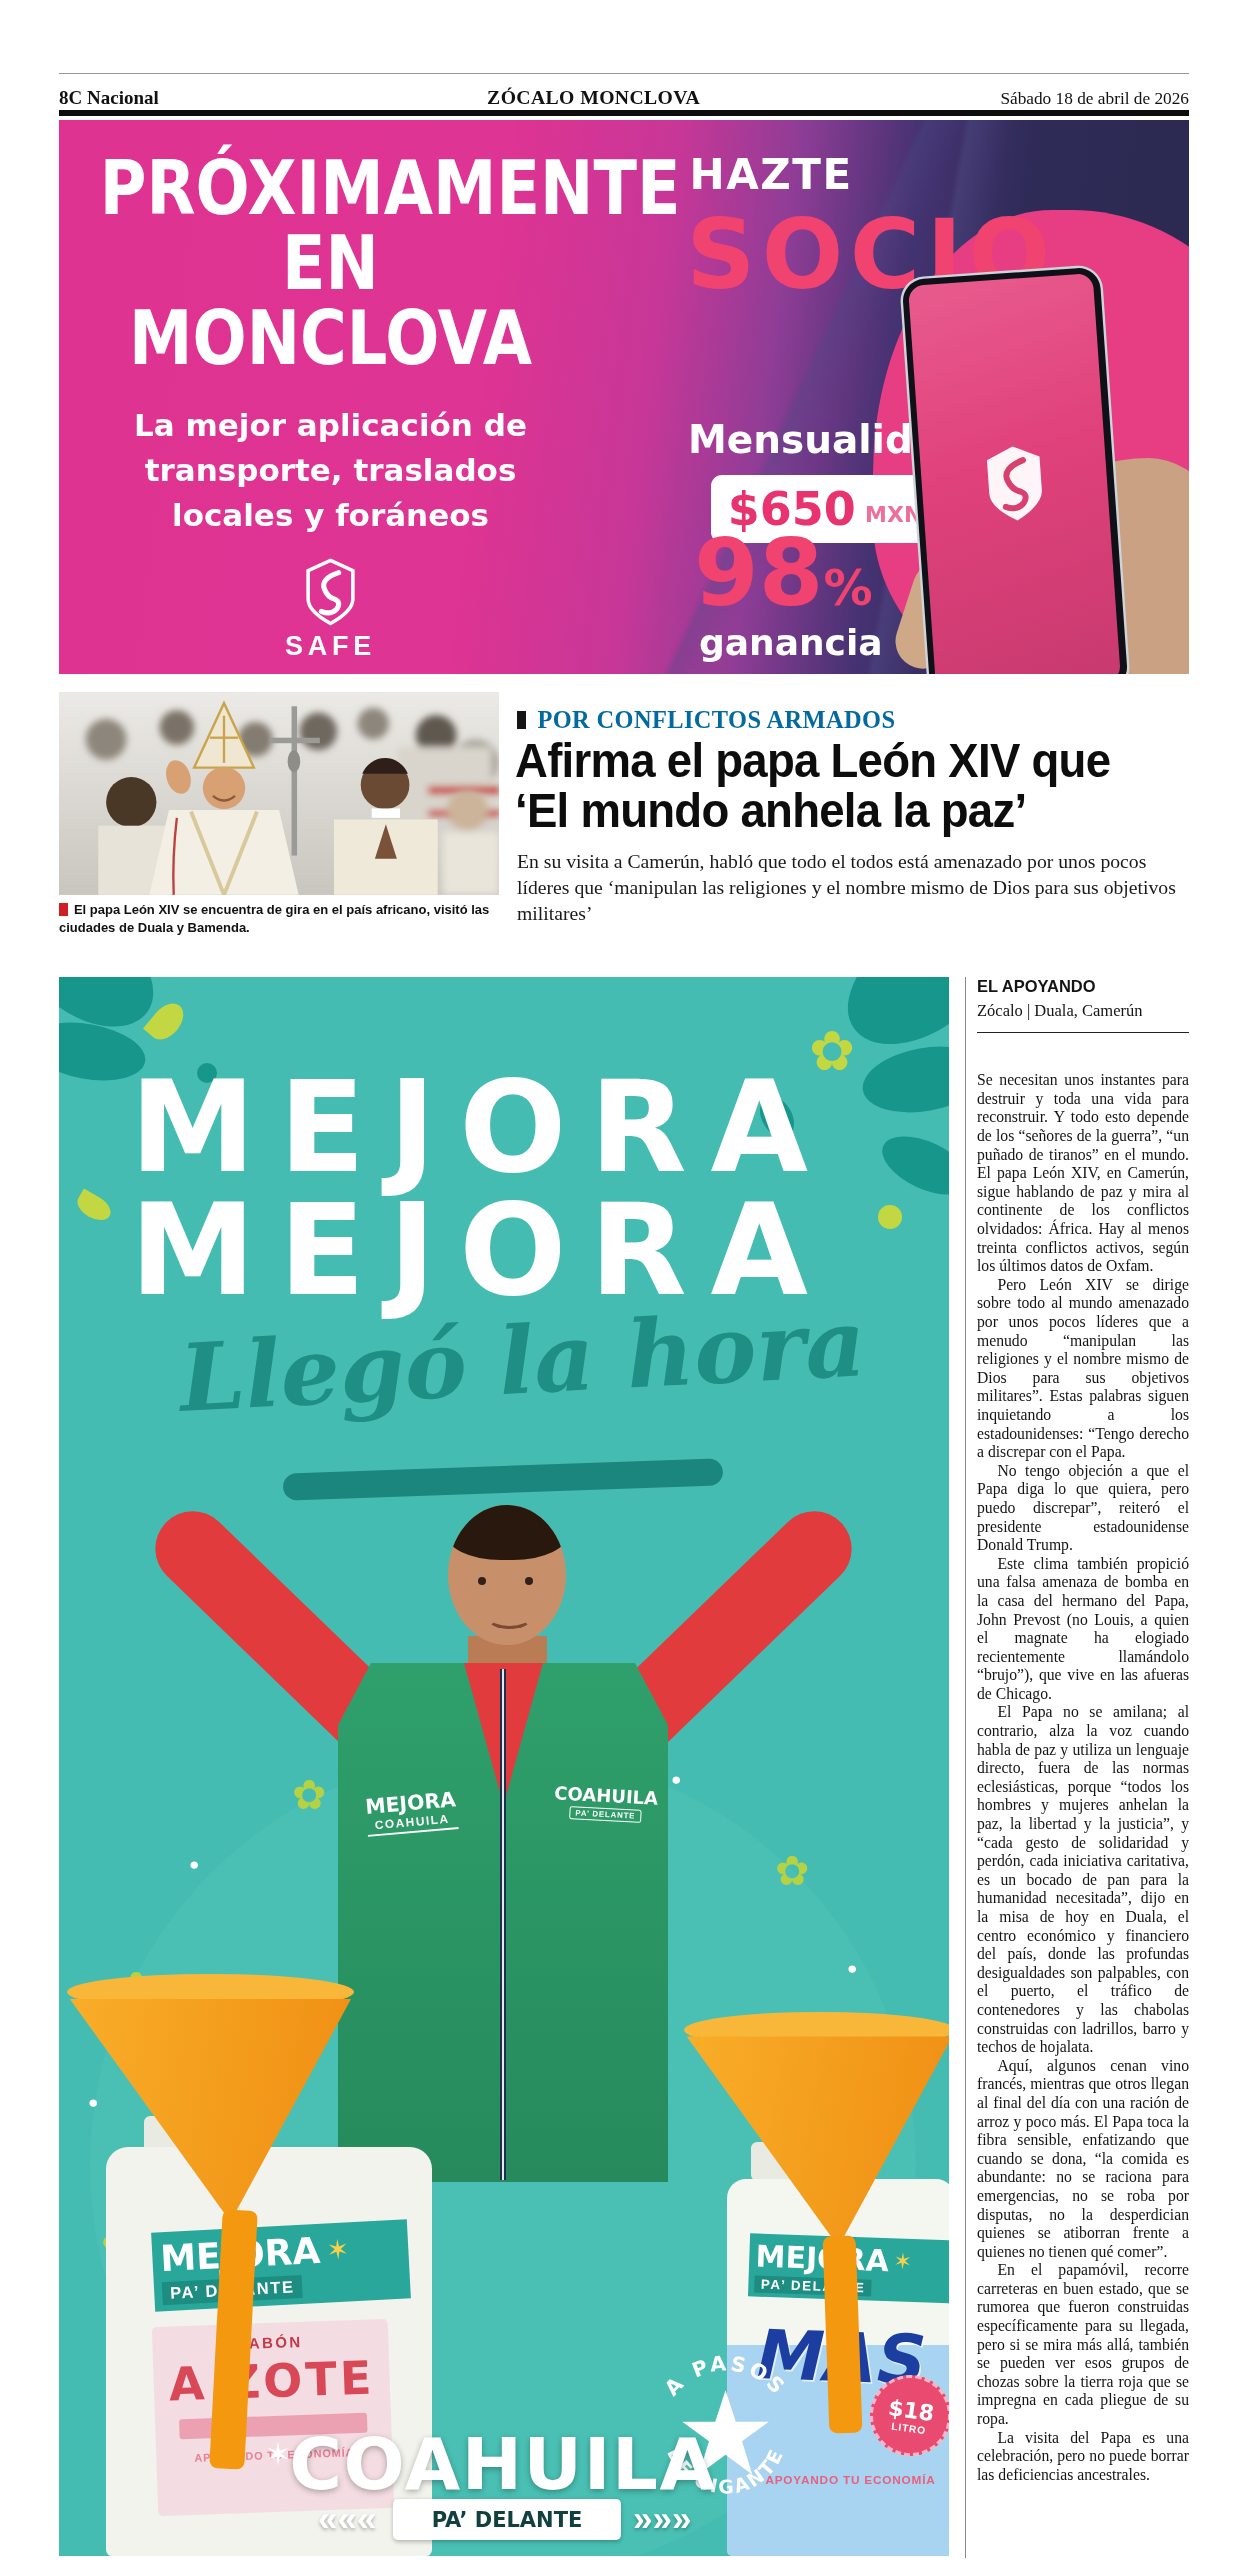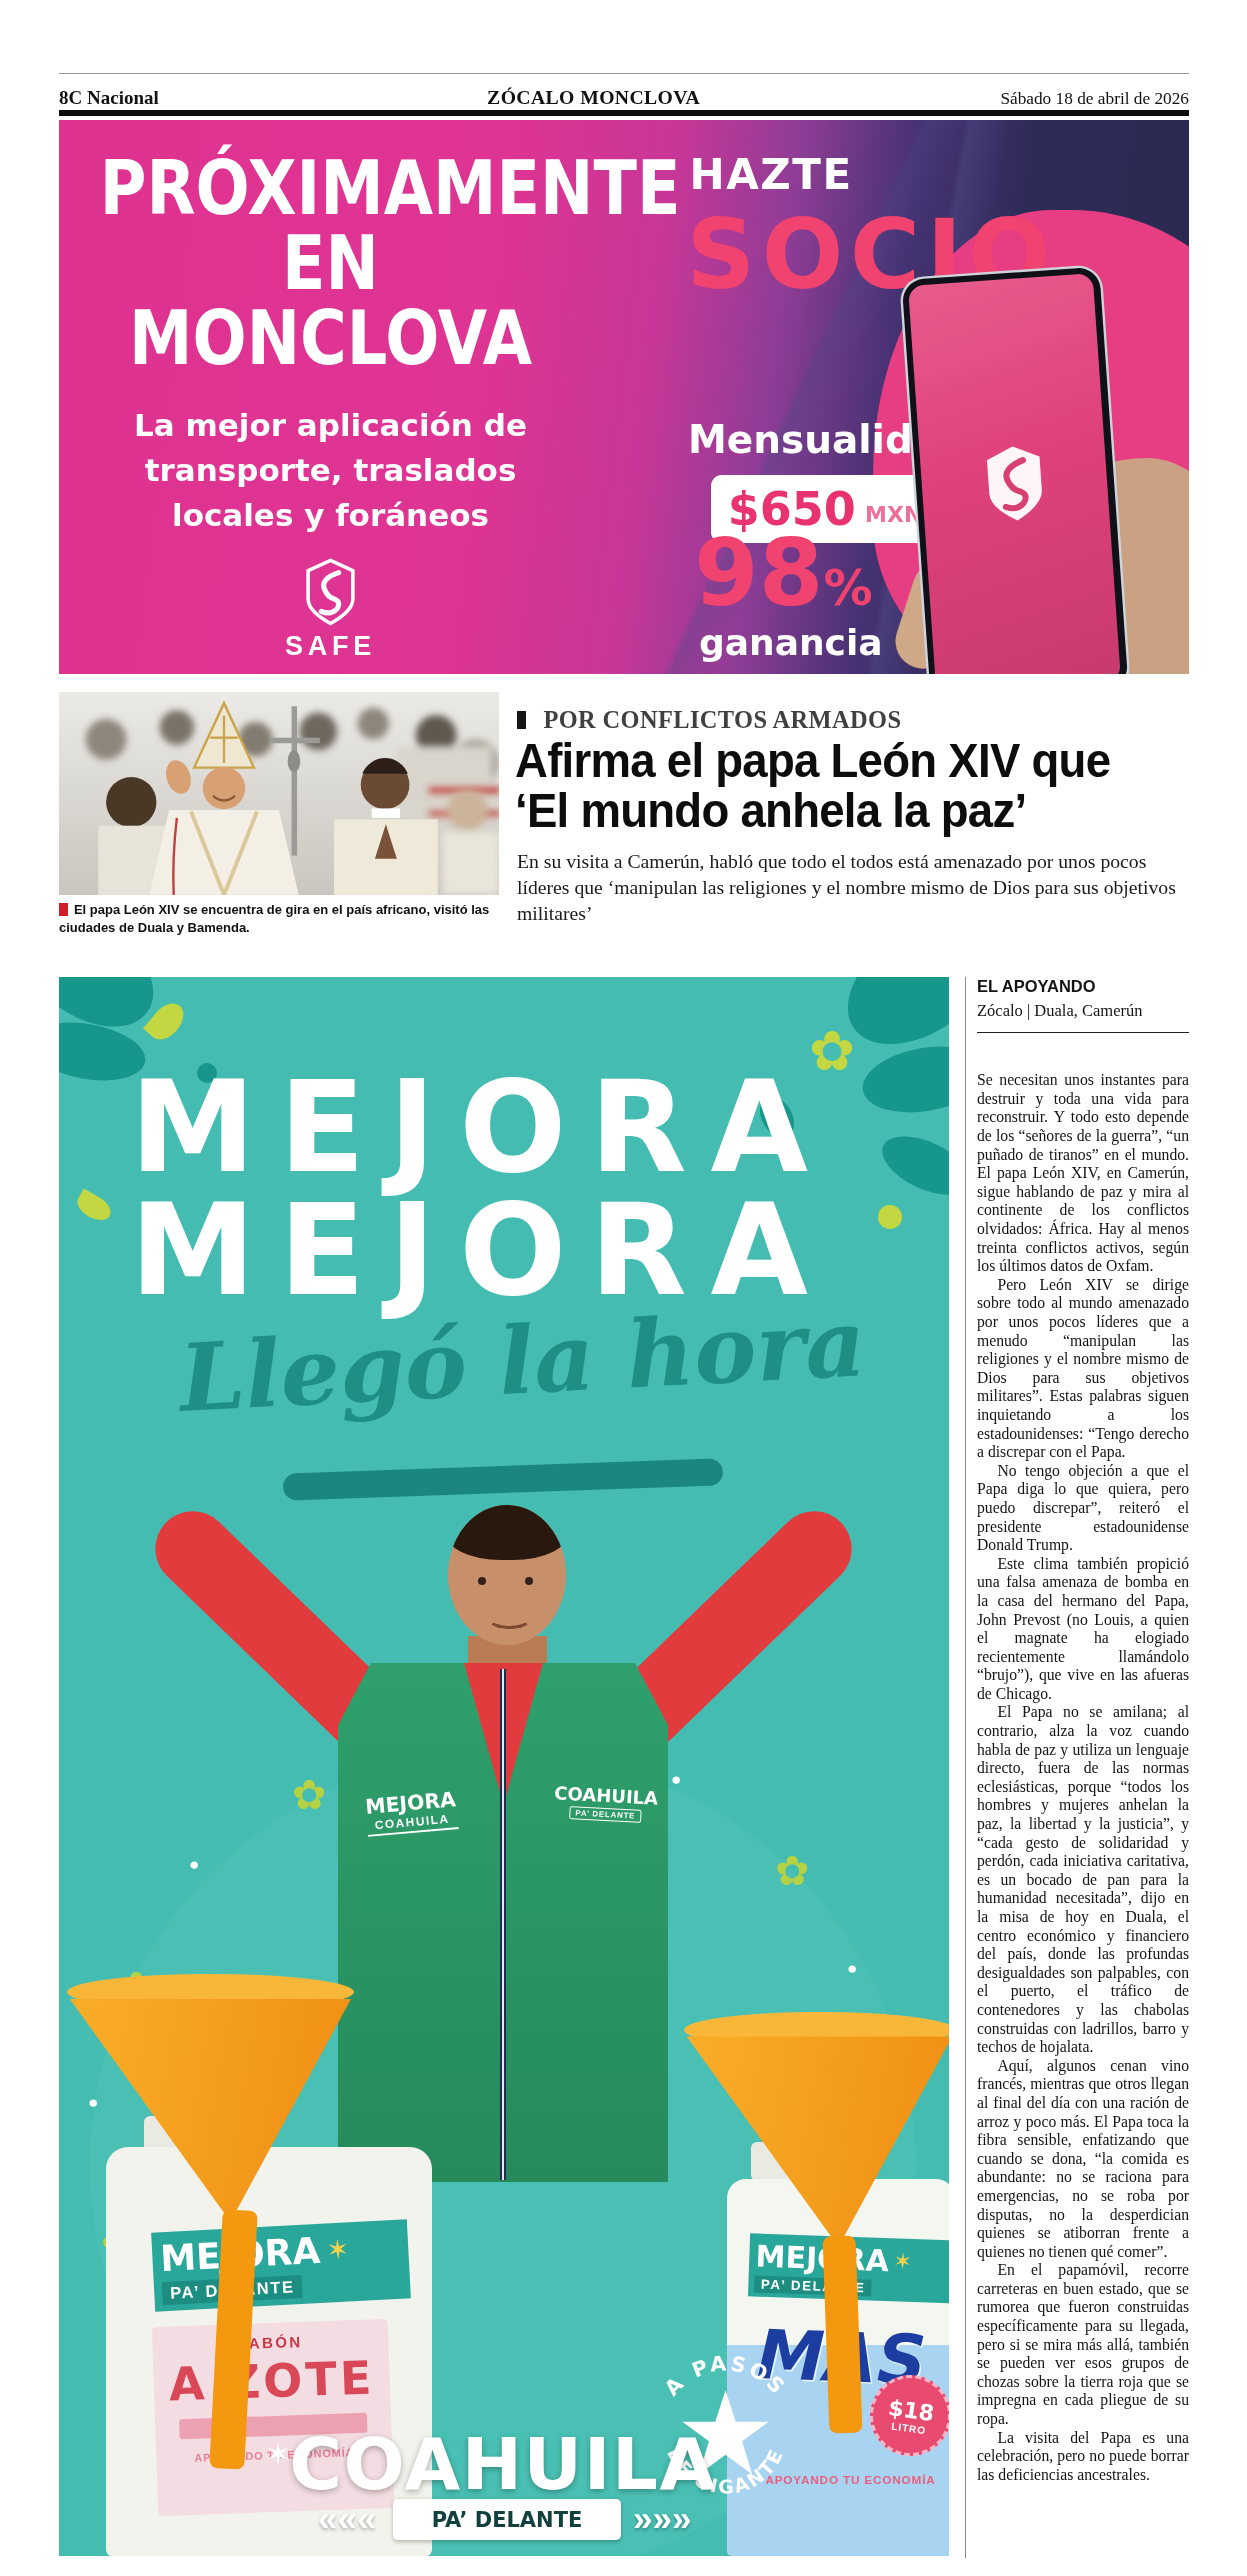--- a/index.html
+++ b/index.html
@@ -57,21 +57,21 @@
     border-radius:60% 40% 20% 60%/50% 60% 30% 50%;}
   .thumb{position:absolute;left:845px;top:440px;width:55px;height:110px;background:#cfa888;
     border-radius:31px;transform:rotate(18deg);}
 
   
   .photo{position:absolute;left:59px;top:692px;width:440px;height:203px;overflow:hidden;background:#dad7d1;}
   .caption{position:absolute;left:59px;top:901px;width:440px;font-weight:bold;font-size:13px;
     line-height:1.4;color:#111;}
   .cap-sq{display:inline-block;width:8.6px;height:12.6px;background:#cf1f25;margin-right:6.3px;vertical-align:-1.6px;}
   .kicker{position:absolute;left:517px;top:706px;font-family:"Liberation Serif",serif;
-    font-weight:bold;font-size:24.4px;letter-spacing:0.4px;color:#404040;display:flex;align-items:center;gap:17px;}
+    font-weight:bold;font-size:24.4px;letter-spacing:0.4px;color:#0369a1;display:flex;align-items:center;gap:11px;}
   .kick-sq{display:inline-block;width:9.4px;height:17.3px;background:#151515;}
   .headline{position:absolute;left:515px;top:736px;width:708px;font-weight:900;font-size:49px;
     line-height:1.02;color:#0d0d0d;transform:scaleX(.93);transform-origin:left top;
     font-family:"Liberation Sans",sans-serif;letter-spacing:-0.8px;}
   .subhead{position:absolute;left:517px;top:848px;width:684px;font-family:"Liberation Serif",serif;
     font-size:19.7px;line-height:1.32;color:#1a1a1a;}
 
   
   .col-rule{position:absolute;left:965px;top:977px;width:0.8px;height:1581px;background:#8a8a8a;}
   .col{position:absolute;left:977px;top:977px;width:212px;height:1582px;overflow:hidden;color:#141414;}

